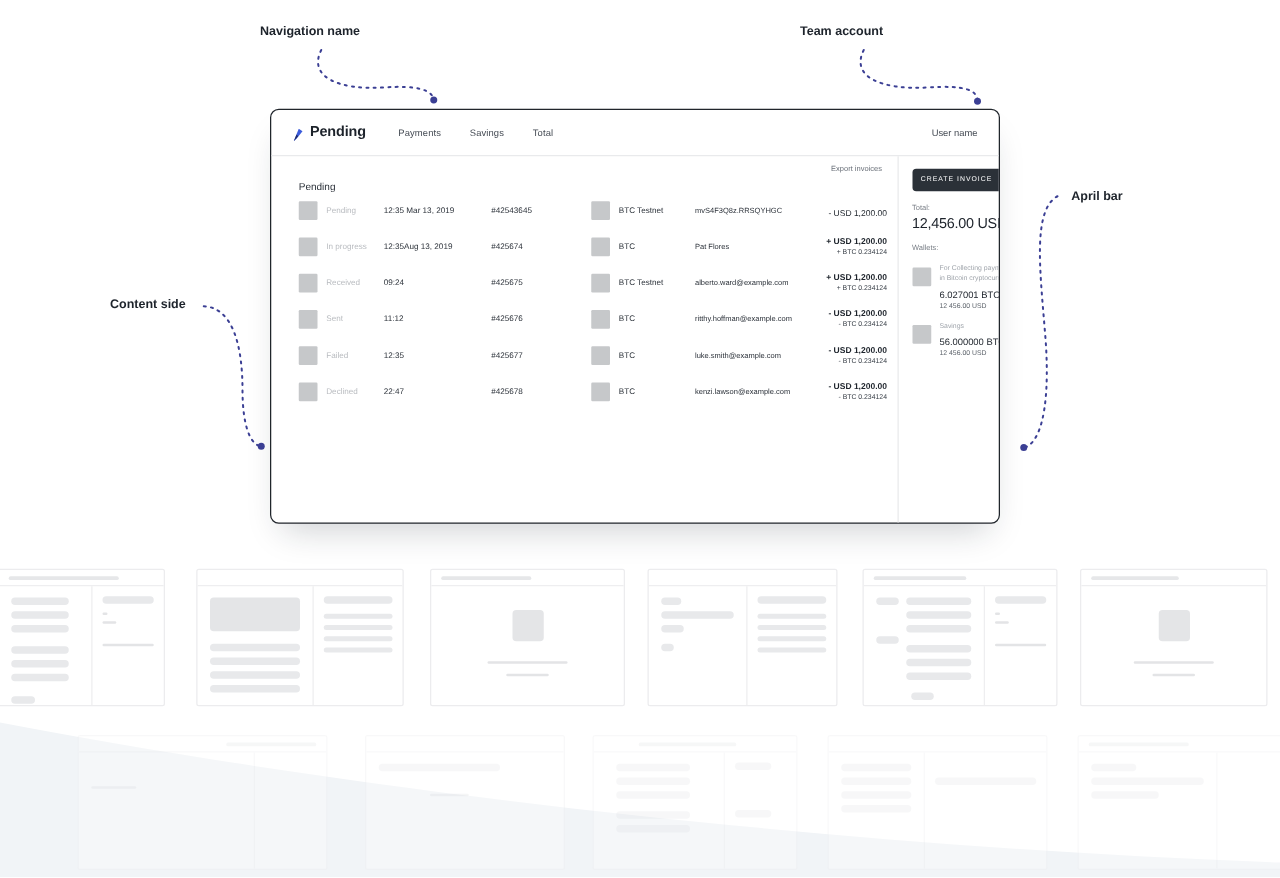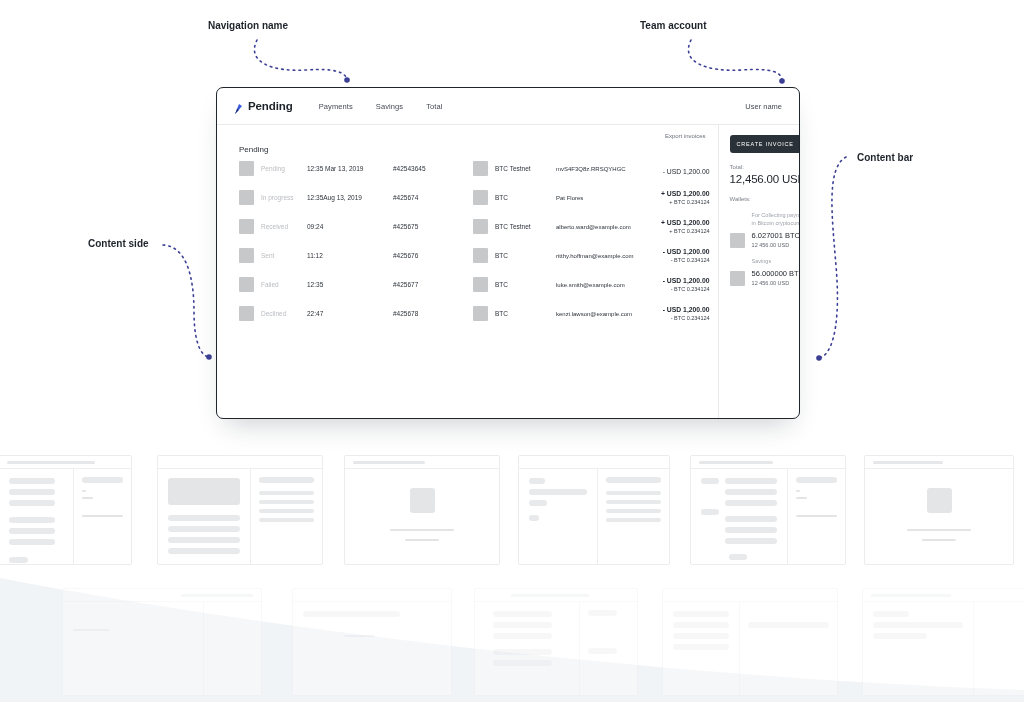--- a/index.html
+++ b/index.html
@@ -92,21 +92,21 @@
   .amt-sub  { font-size:5.5px; color:#3a4049; margin-top:2px; }
 
   
   .create-btn {
     height:18px; background:#2b3138; border-radius:3px;
     display:flex; align-items:center; padding:0 7px;
     color:#fff; font-size:5.5px; letter-spacing:0.8px;
   }
   .ab-label { font-size:6px; color:#7b8088; margin-top:11px; }
   .ab-total { font-size:11.5px; color:#1d232b; margin-top:3px; letter-spacing:-0.2px; }
-  .wallet { display:flex; gap:7px; margin-top:10px;align-items:flex-end; }
+  .wallet { display:flex; gap:7px; margin-top:10px; }
   .wallet .wsq { width:15px; height:15px; background:#c6c8ca; border-radius:1px; flex:0 0 15px; margin-top:2px; }
   .wallet .wtxt { flex:1 1 auto; }
   .w-desc { font-size:5.5px; color:#9ea3aa; line-height:1.45; }
   .w-amt  { font-size:7.5px; color:#1d232b; margin-top:3px; }
   .w-usd  { font-size:5.5px; color:#5e646c; margin-top:2px; }
 
   
   .annotations { position:absolute; left:0; top:0; width:1024px; height:702px; z-index:9; pointer-events:none; }
   .anno-label {
     position:absolute; font-size:10px; font-weight:700; color:#1d232b; white-space:nowrap;
@@ -474,14 +474,14 @@
   <g fill="#3b3f94">
     <circle cx="347" cy="80" r="2.8"></circle>
     <circle cx="782" cy="81" r="2.8"></circle>
     <circle cx="819" cy="358" r="2.8"></circle>
     <circle cx="209" cy="357" r="2.8"></circle>
   </g>
 </svg>
 
 <div id="lbl-nav" class="anno-label">Navigation name</div>
 <div id="lbl-user" class="anno-label">Team account</div>
-<div id="lbl-act" class="anno-label">Content bar</div>
+<div id="lbl-act" class="anno-label">April bar</div>
 <div id="lbl-cont" class="anno-label">Content side</div>
 
 </body></html>

